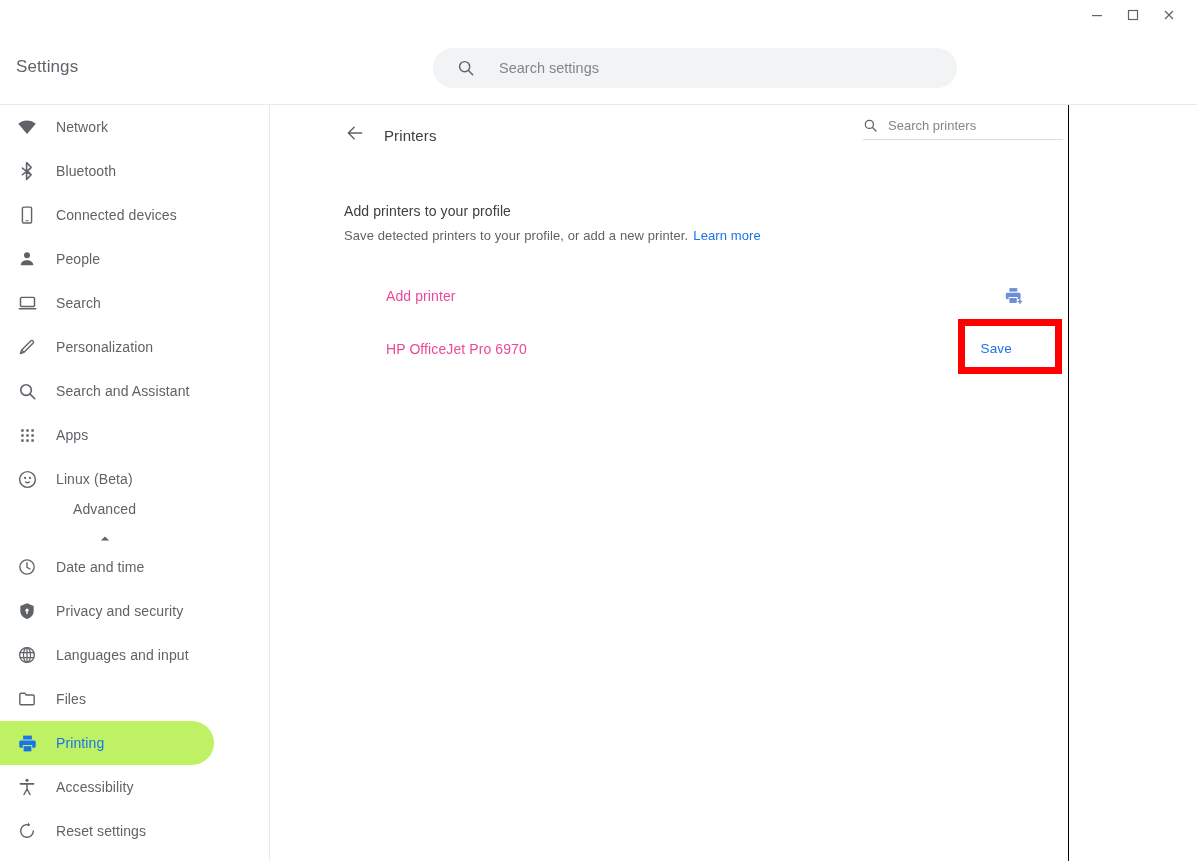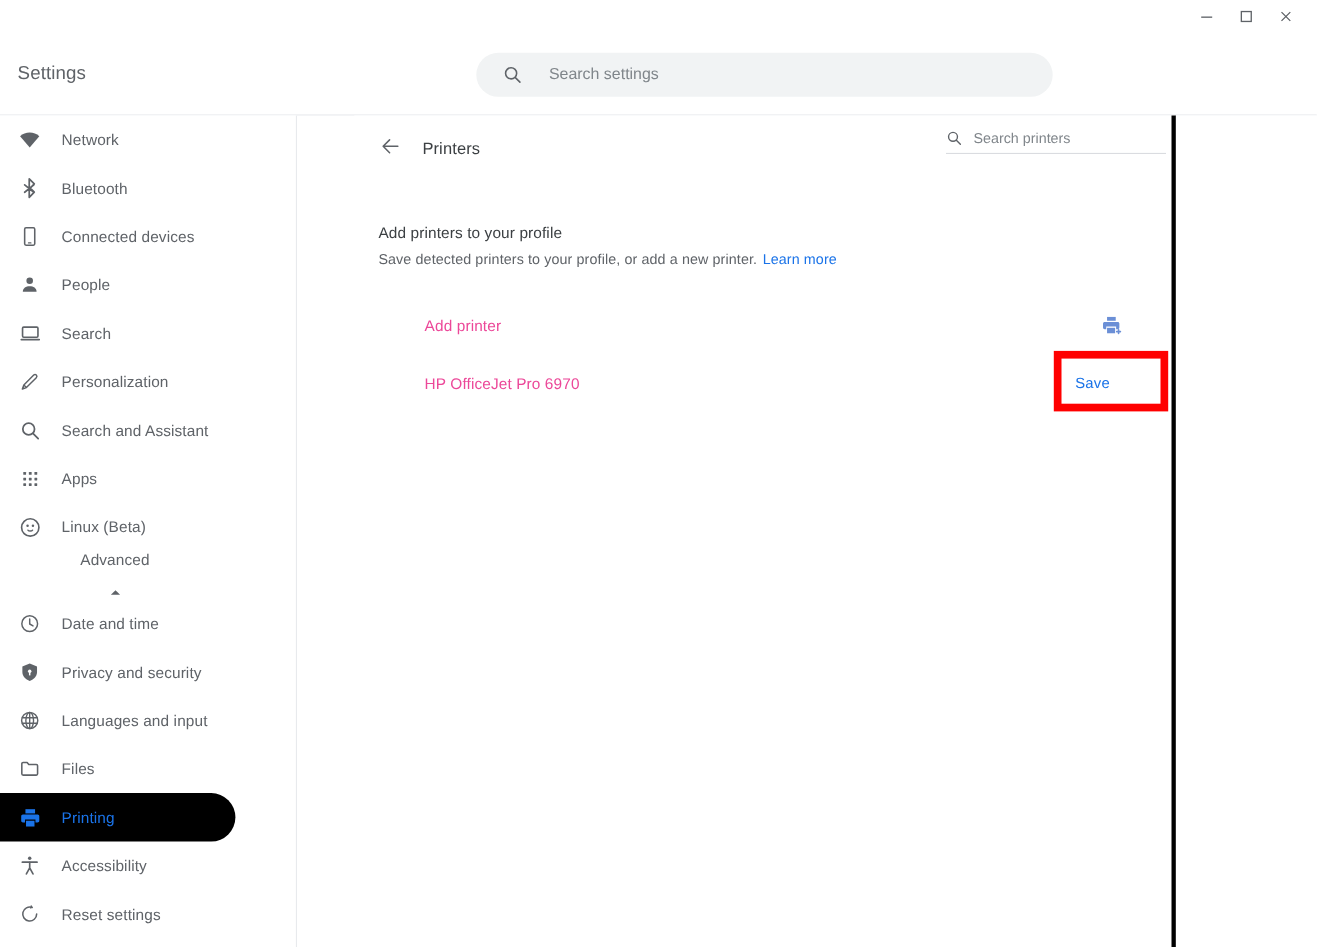--- a/index.html
+++ b/index.html
@@ -122,21 +122,21 @@
     justify-content: center;
     color: #5f6368;
     flex: none;
   }
   .navitem .nlabel {
     font-size: 14px;
     color: #5f6368;
     letter-spacing: 0.1px;
   }
   .navitem.selected {
-    background: #000000;
+    background: #bef264;
   }
   .navitem.selected .nicon { color: #1a73e8; }
   .navitem.selected .nlabel { color: #1a73e8; font-weight: 500; }
 
   .advanced-row {
     display: flex;
     align-items: center;
     height: 44px;
     padding-left: 16px;
     padding-right: 76px;
@@ -156,21 +156,21 @@
   }
 
   
   .main {
     position: absolute;
     left: 322px;
     top: 105px;
     width: 747px;
     height: 756px;
     background: #ffffff;
-    border-right: 4px solid #000000;
+    border-right: 1px solid #000000;
     box-sizing: border-box;
   }
   .mainhead {
     position: relative;
     height: 60px;
     display: flex;
     align-items: center;
   }
   .backbtn {
     margin-left: 22px;

